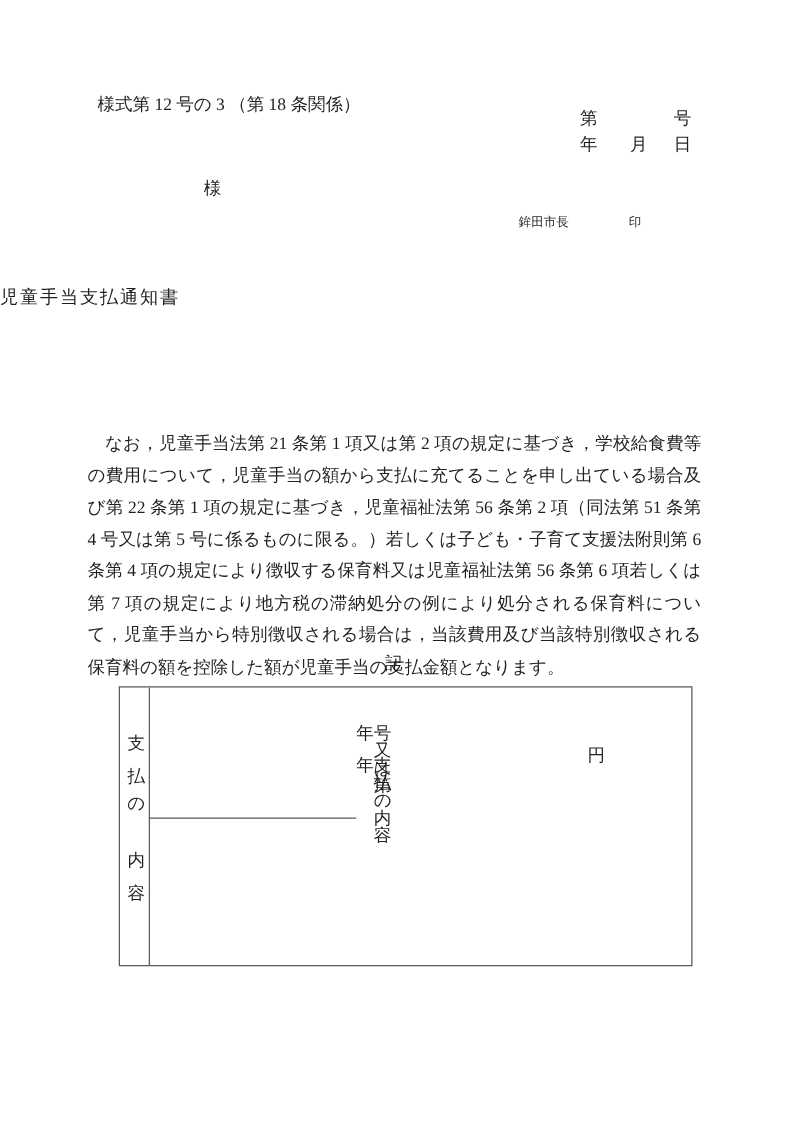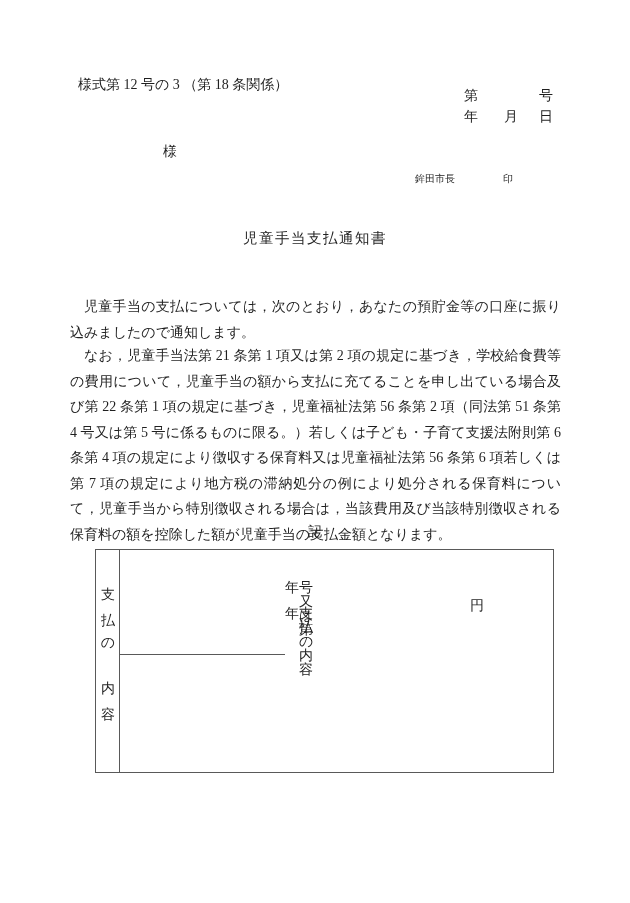--- a/index.html
+++ b/index.html
@@ -56,21 +56,20 @@
     position:absolute;
     left:415px; top:174px;
     font-size:10px;
     display:flex;
     align-items:baseline;
   }
   
   .title{
     position:absolute;
     left:0; right:0; top:231px;
-    text-align:center;
     font-size:14.5px;
     font-weight:normal;
     letter-spacing:1.5px;
   }
   
   .para{
     position:absolute;
     left:70px;
     width:491px;
     font-size:14px;
@@ -162,21 +161,20 @@
   <div class="addressee">様</div>
 
   <div class="issuer">
     <span>鉾田市長</span>
     <span class="gap-48"></span>
     <span>印</span>
   </div>
 
   <h1 class="title">児童手当支払通知書</h1>
 
-  <p class="para para-1">児童手当の支払については，次のとおり，あなたの預貯金等の口座に振り込みましたので通知します。</p>
 
   <p class="para para-2">なお，児童手当法第 21 条第 1 項又は第 2 項の規定に基づき，学校給食費等の費用について，児童手当の額から支払に充てることを申し出ている場合及び第 22 条第 1 項の規定に基づき，児童福祉法第 56 条第 2 項（同法第 51 条第 4 号又は第 5 号に係るものに限る。）若しくは子ども・子育て支援法附則第 6 条第 4 項の規定により徴収する保育料又は児童福祉法第 56 条第 6 項若しくは第 7 項の規定により地方税の滞納処分の例により処分される保育料について，児童手当から特別徴収される場合は，当該費用及び当該特別徴収される保育料の額を控除した額が児童手当の支払金額となります。</p>
 
   <div class="record-marker">記</div>
 
   <div class="notice-table">
 
     <div class="cell cell-vheader">
       <span>支払の内容</span>
     </div>

